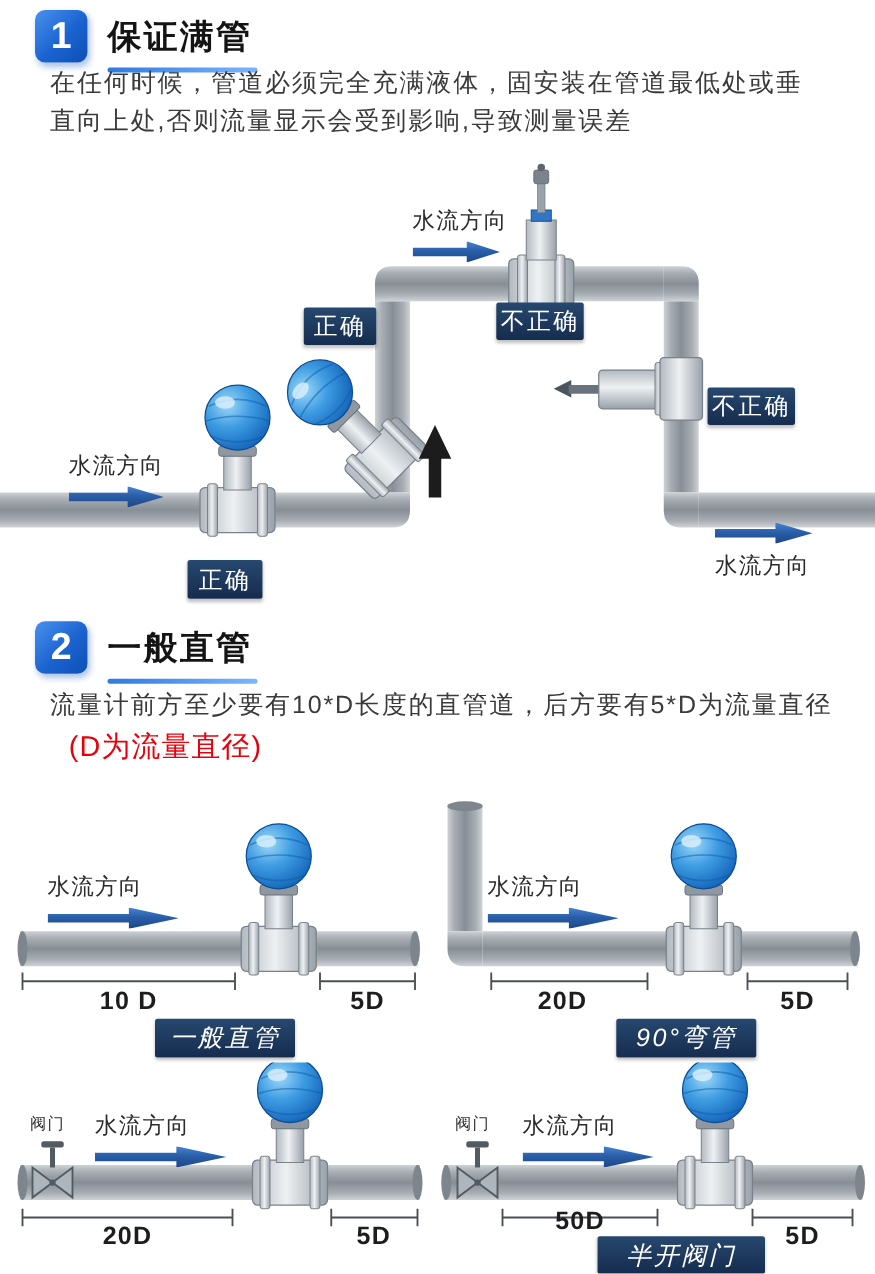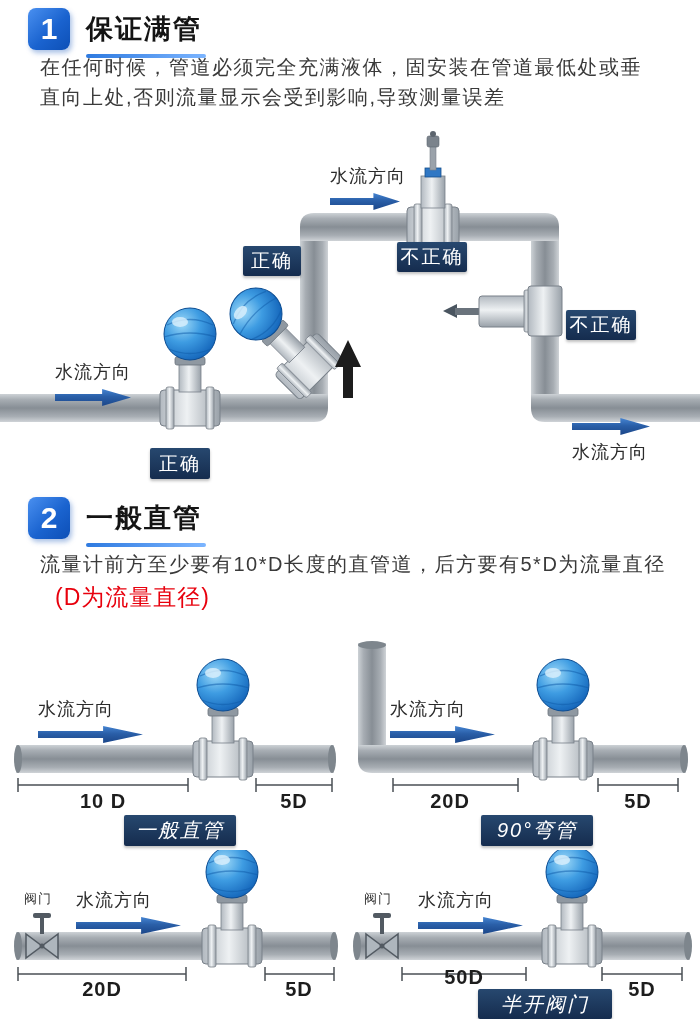--- a/index.html
+++ b/index.html
@@ -221,21 +221,21 @@
           <line x1="250" y1="143" x2="250" y2="157"></line>
           <line x1="330" y1="143" x2="330" y2="157"></line>
       </g>
     </svg>
     <div class="flow" style="left:42px;top:62px">
       <span class="flow-label">水流方向</span>
       <span class="arrow-right" style="width:105px"></span>
     </div>
     <div class="dim-label" style="left:72px;top:155px">20D</div>
     <div class="dim-label" style="left:260px;top:155px">5D</div>
-    <div class="badge caption" style="left:133px;top:180px;width:112px;height:31px">90°弯管</div>
+    <div class="badge caption" style="left:145px;top:180px;width:112px;height:31px">90°弯管</div>
   </div>
 
   <div class="diagram" style="left:10px;top:850px;width:332px;height:169px">
     <svg width="332" height="169">
       <rect x="6" y="82" width="320" height="28" fill="url(#pipeH)"></rect>
       <ellipse cx="8" cy="96" rx="4" ry="14" fill="#7e868d"></ellipse>
       <ellipse cx="324" cy="96" rx="4" ry="14" fill="#7e868d"></ellipse>
       <g>
         <rect x="30" y="68" width="4" height="16" fill="#525a62"></rect>
         <rect x="23" y="63" width="18" height="5" rx="2" fill="#525a62"></rect>

